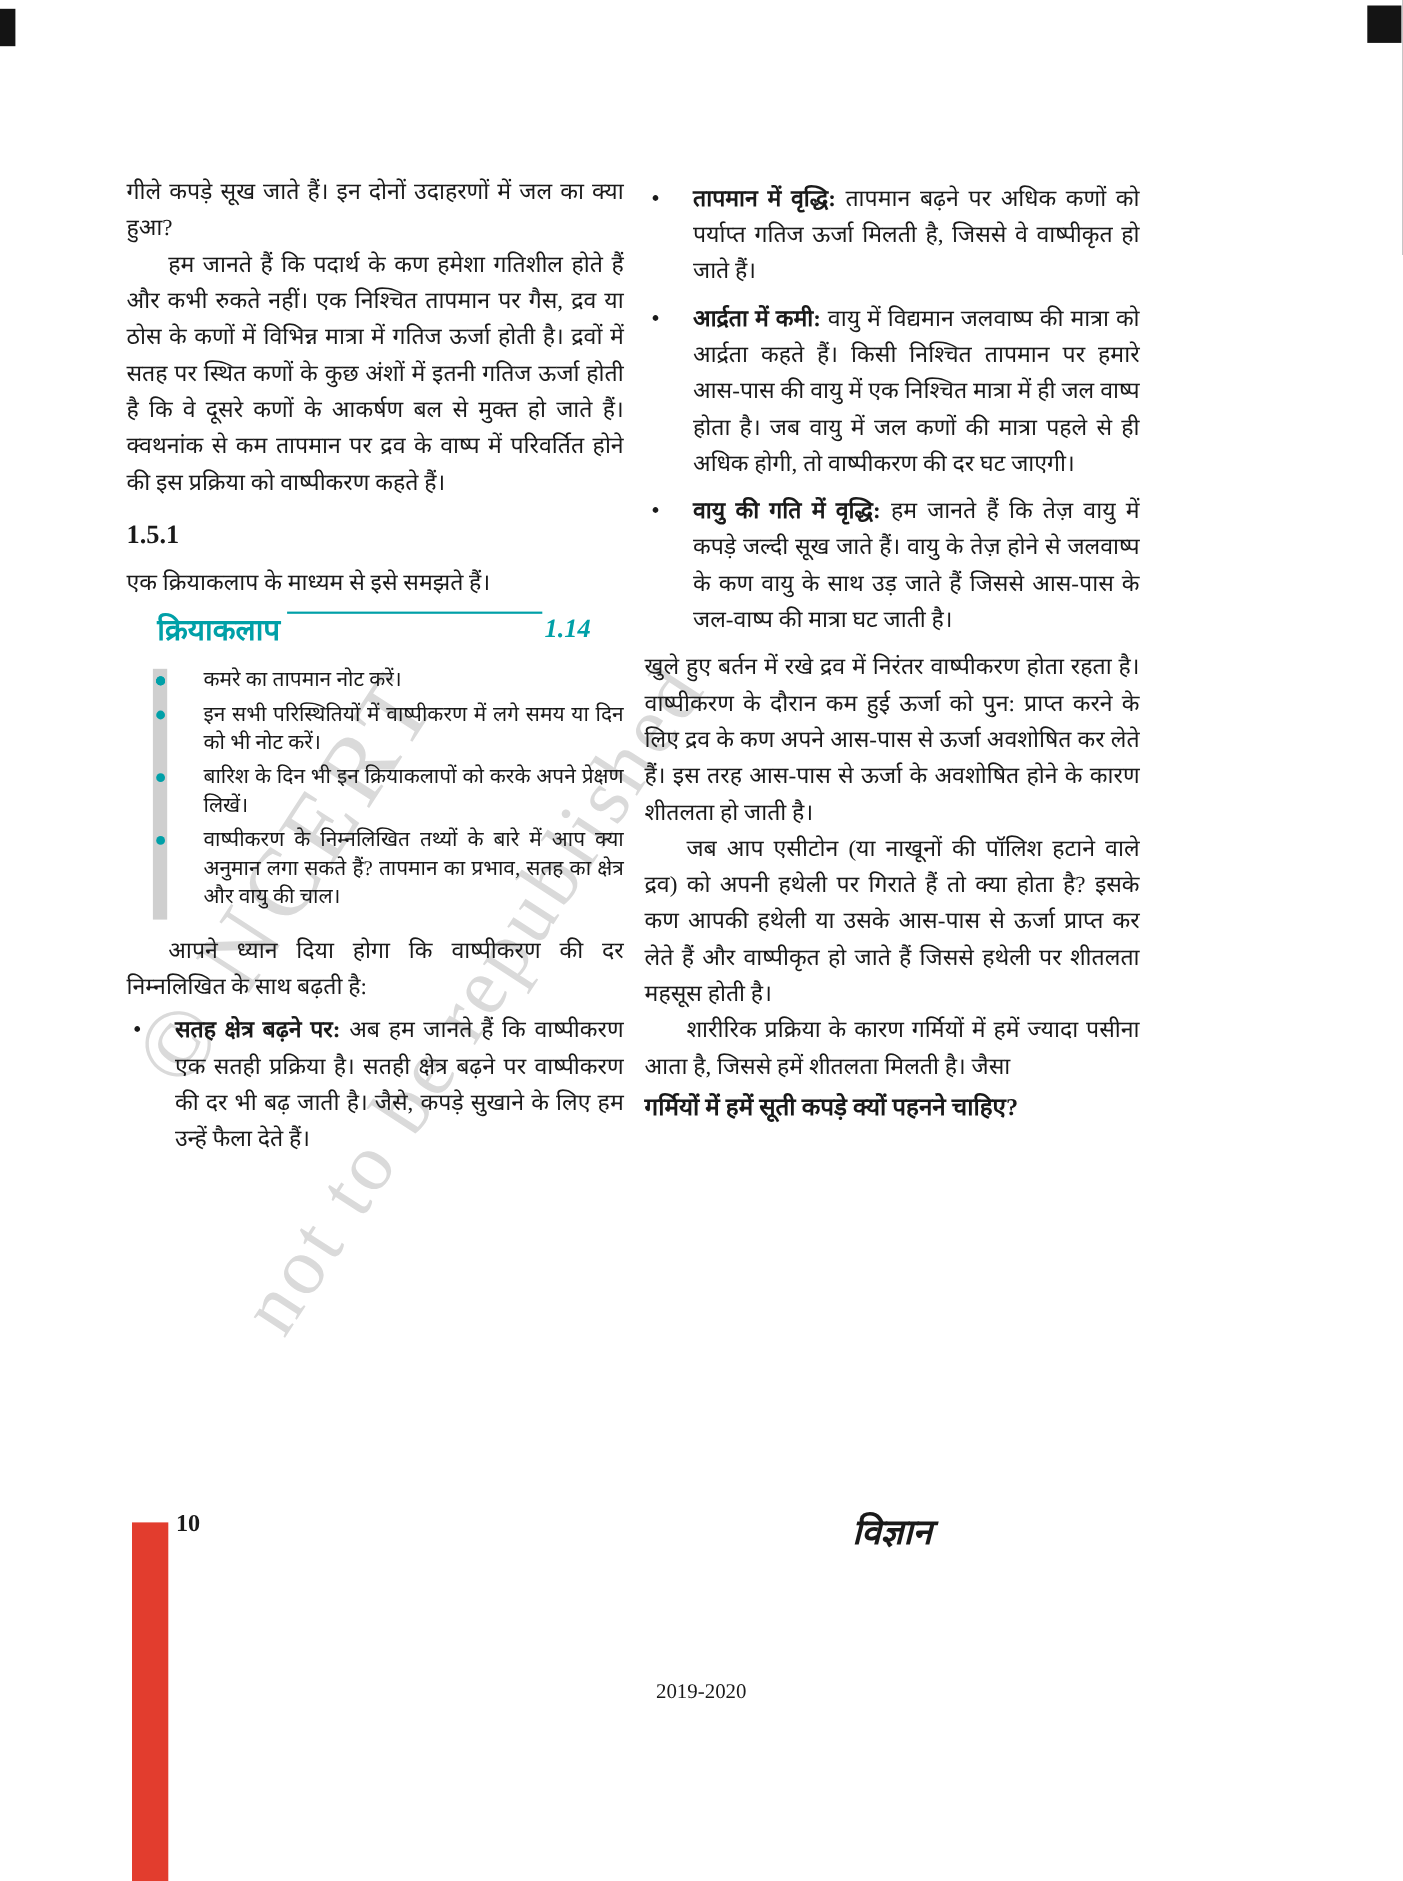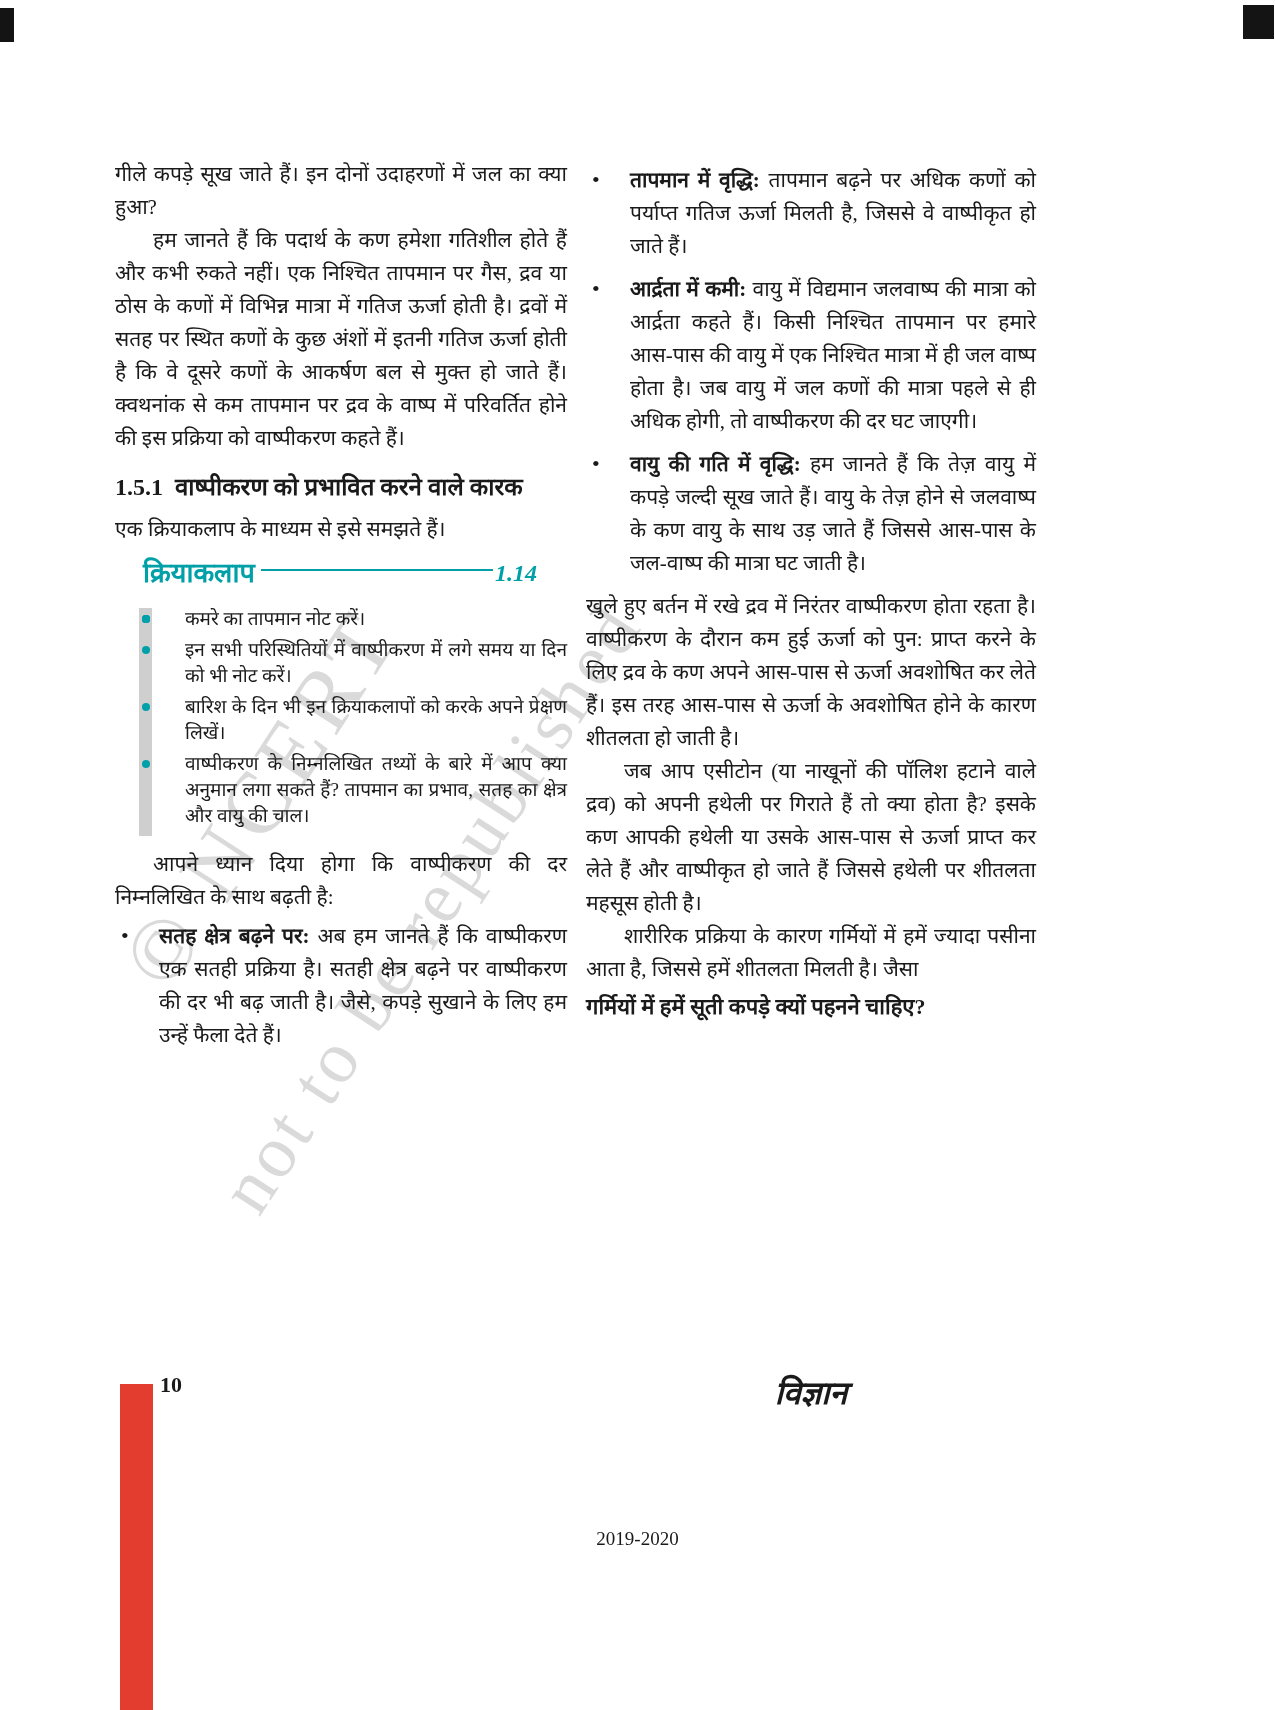--- a/index.html
+++ b/index.html
@@ -40,21 +40,21 @@
     display:flex;gap:12px;
     font-size:24px;font-weight:bold;line-height:32px;
     margin:16px 0 10px 0;text-align:left;
   }
   .sec-num{flex:0 0 auto;}
   .sec-text{flex:1;}
 
   
   .activity{margin:10px 0 12px 0;}
   .activity-heading{
-    display:flex;align-items:center;
+    display:flex;align-items:flex-start;
     padding:0 30px 0 28px;
     color:var(--teal);
     font-weight:bold;
   }
   .activity-label{font-size:27px;line-height:34px;}
   .activity-line{flex:1;border-bottom:2px solid var(--teal);margin:0 2px 7px 6px;}
   .activity-number{font-size:24px;font-style:italic;line-height:32px;}
   .activity-list{position:relative;margin-top:16px;padding-bottom:2px;}
   .activity-bar{position:absolute;left:24px;top:2px;bottom:0;width:13px;background:#cfcfcf;}
   .activity-item{
@@ -92,21 +92,20 @@
     <div class="wm1">© NCERT</div>
     <div class="wm2">not to be republished</div>
   </div>
 
   <div class="col col-left">
     <p class="para">गीले कपड़े सूख जाते हैं। इन दोनों उदाहरणों में जल का क्या हुआ?</p>
     <p class="para indent">हम जानते हैं कि पदार्थ के कण हमेशा गतिशील होते हैं और कभी रुकते नहीं। एक निश्चित तापमान पर गैस, द्रव या ठोस के कणों में विभिन्न मात्रा में गतिज ऊर्जा होती है। द्रवों में सतह पर स्थित कणों के कुछ अंशों में इतनी गतिज ऊर्जा होती है कि वे दूसरे कणों के आकर्षण बल से मुक्त हो जाते हैं। क्वथनांक से कम तापमान पर द्रव के वाष्प में परिवर्तित होने की इस प्रक्रिया को वाष्पीकरण कहते हैं।</p>
 
     <h3 class="section-heading">
       <span class="sec-num">1.5.1</span>
-      <span class="sec-text">वाष्पीकरण को प्रभावित करने वाले कारक</span>
     </h3>
 
     <p class="para">एक क्रियाकलाप के माध्यम से इसे समझते हैं।</p>
 
     <div class="activity">
       <div class="activity-heading">
         <span class="activity-label">क्रियाकलाप</span>
         <span class="activity-line"></span>
         <span class="activity-number">1.14</span>
       </div>

